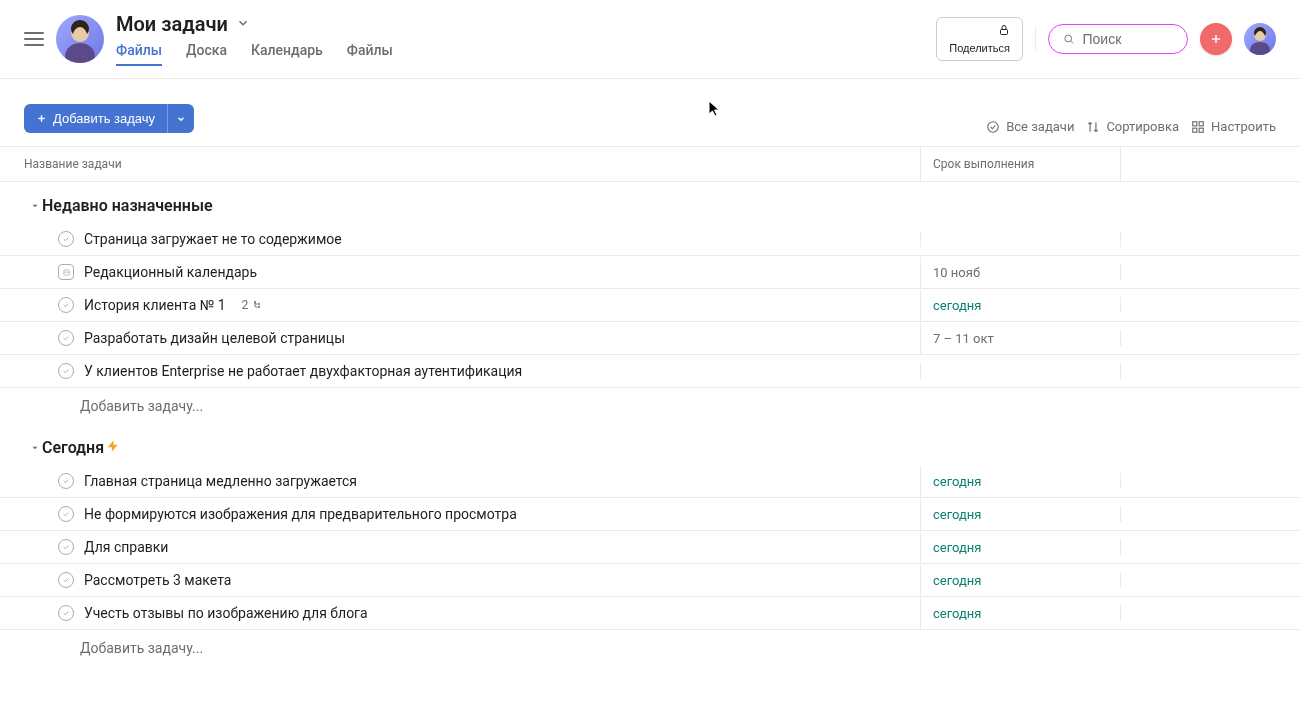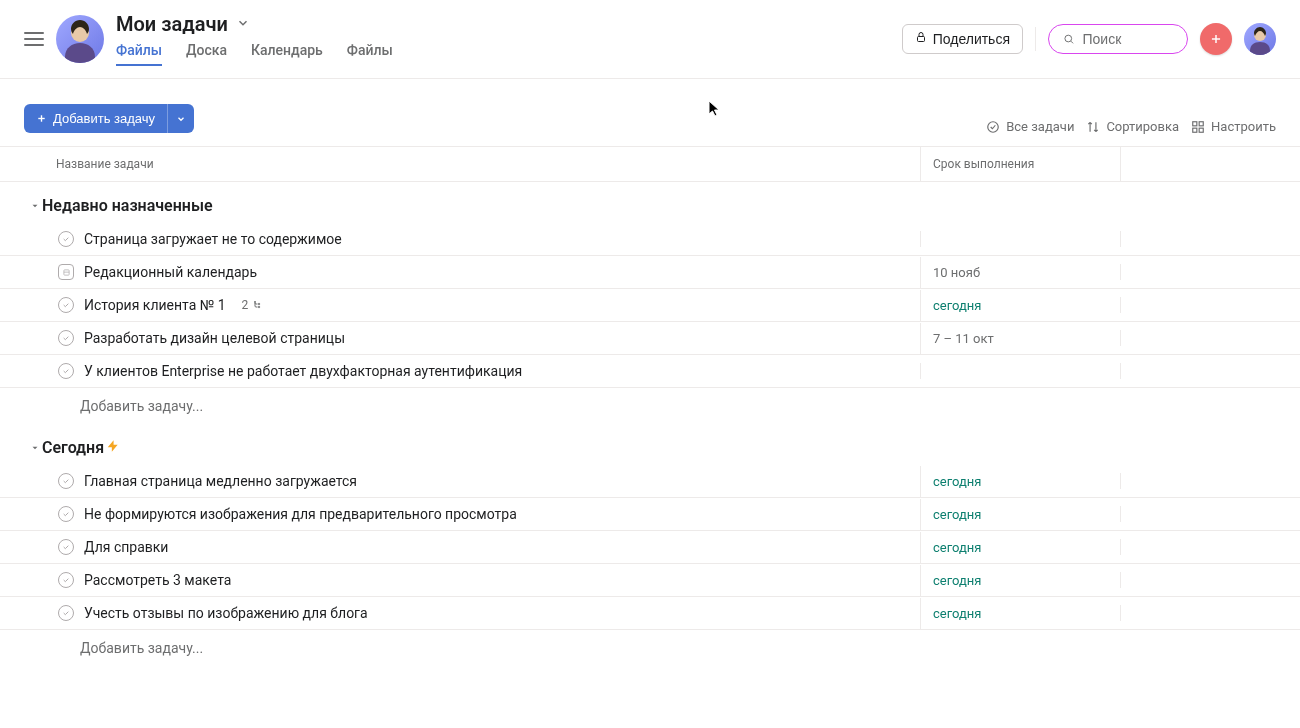--- a/index.html
+++ b/index.html
@@ -31,23 +31,23 @@
   .avatar-large svg { width: 48px; height: 48px; }
   .title-block { flex: 1; }
   .title-row { display: flex; align-items: center; gap: 8px; }
   .page-title { font-size: 20px; font-weight: 600; }
   .chevron-down { color: #6d6e6f; }
   .tabs { display: flex; gap: 24px; margin-top: 6px; }
   .tab { font-size: 14px; color: #6d6e6f; padding-bottom: 6px; cursor: pointer; font-weight: 500; }
   .tab.active { color: #4573d2; border-bottom: 2px solid #4573d2; font-weight: 500; }
   .header-right { display: flex; align-items: center; gap: 12px; }
   .share-btn {
-    display: inline-flex; align-items: flex-start; gap: 6px;
+    display: inline-flex; align-items: flex-end; gap: 6px;
     border: 1px solid #cfcbcb; border-radius: 6px; padding: 6px 12px;
-    font-size: 14px; color: #1e1f21; background: #fff; cursor: pointer;
+    font-size: 11px; color: #1e1f21; background: #fff; cursor: pointer; flex-direction: column;
   }
   .vdiv { width: 1px; height: 24px; background: #edeae9; }
   .search-box {
     display: inline-flex; align-items: center; gap: 8px;
     border: 1px solid #d946ef; border-radius: 18px; padding: 6px 14px;
     width: 140px; color: #6d6e6f;
   }
   .search-box input { border: none; outline: none; width: 100%; font-size: 14px; color: #1e1f21; }
   .search-box input::placeholder { color: #6d6e6f; }
   .plus-btn {
@@ -80,21 +80,21 @@
     border-left: 1px solid rgba(255,255,255,0.3);
     cursor: pointer; display: flex; align-items: center;
   }
   .toolbar-right { display: flex; gap: 12px; align-items: flex-start; margin-top: 28px; }
   .tb-item { display: inline-flex; align-items: center; gap: 6px; color: #6d6e6f; font-size: 13px; cursor: pointer; }
   
   .col-headers {
     display: flex; border-top: 1px solid #edeae9; border-bottom: 1px solid #edeae9;
     font-size: 12px; color: #6d6e6f;
   }
-  .col-name { flex: 1; padding: 10px 24px; margin-left: 32px; }
+  .col-name { flex: 1; padding: 10px 24px; }
   .col-due { width: 200px; padding: 10px 12px; border-left: 1px solid #edeae9; }
   .col-extra { width: 180px; padding: 10px 12px; border-left: 1px solid #edeae9; }
   
   .section { }
   .section-header {
     display: flex; align-items: center; gap: 2px;
     padding: 14px 24px 8px 30px;
     font-weight: 600; font-size: 16px; cursor: pointer;
   }
   .section-caret { color: #6d6e6f; }

